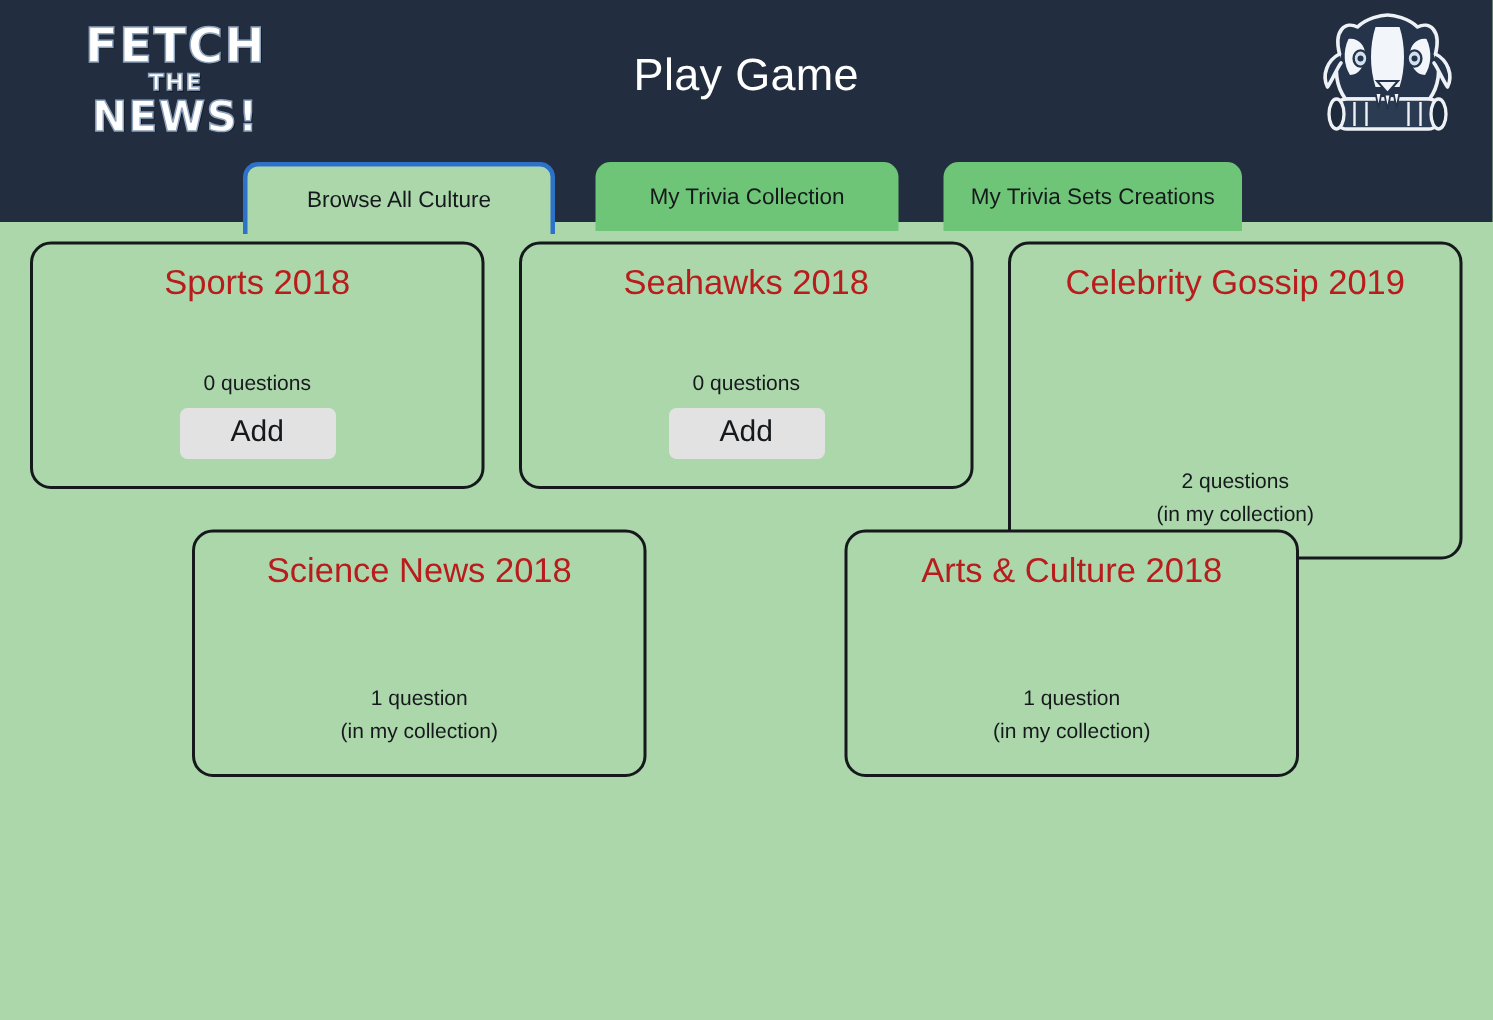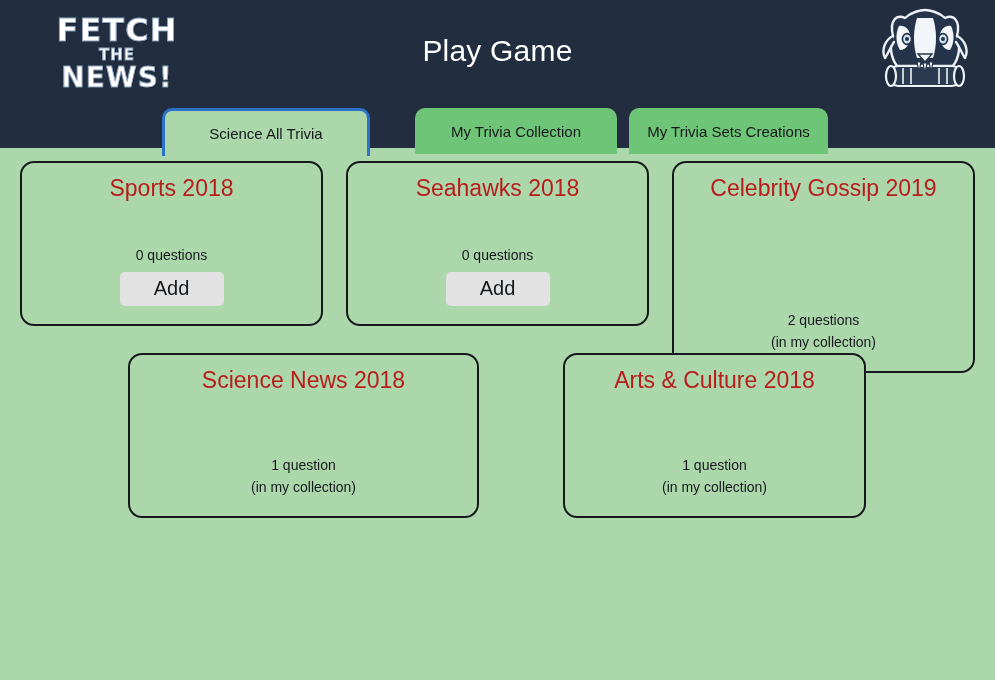--- a/index.html
+++ b/index.html
@@ -94,21 +94,21 @@
     box-sizing: border-box;
   }
   .tab.active {
     background: #abd7ab;
     border: 3px solid #2d72c8;
     border-bottom: none;
     border-radius: 10px 10px 0 0;
     height: 48px;
   }
   .tab-1 { left: 162px; width: 208px; }
-  .tab-2 { left: 415px; width: 202px; }
+  .tab-2 { left: 397px; width: 202px; }
   .tab-3 { left: 629px; width: 199px; }
 
   
   .content {
     position: relative;
     width: 995px;
     height: 532px;
     background: #abd7ab;
   }
   .card {
@@ -159,21 +159,21 @@
     font-size: 20px;
     cursor: pointer;
     box-sizing: border-box;
   }
 
   
   .card-r1c1 { left: 20px;  top: 13px;  width: 303px; height: 165px; }
   .card-r1c2 { left: 346px; top: 13px;  width: 303px; height: 165px; }
   .card-r1c3 { left: 672px; top: 13px;  width: 303px; height: 212px; }
   
-  .card-r2c1 { left: 128px; top: 205px; width: 351px; height: 165px; }
+  .card-r2c1 { left: 128px; top: 205px; width: 303px; height: 165px; }
   .card-r2c2 { left: 563px; top: 205px; width: 303px; height: 165px; padding-left: 36px; }
 </style>
 </head>
 <body>
 
 <div class="header">
 
   <div class="brand-logo">
     <div class="brand-line brand-line-1">FETCH</div>
     <div class="brand-line brand-line-2">THE</div>
@@ -217,21 +217,21 @@
       <g fill="#f2f6fa" stroke="#25344a" stroke-width="1.2">
         <path d="M44 56 L46 66 L48 56 Z"></path>
         <path d="M50 57 L52 67 L54 57 Z"></path>
         <path d="M56 56 L58 66 L60 56 Z"></path>
       </g>
     </svg>
   </div>
 
   <div class="tabbar">
     <button class="tab tab-1 active">
-      <span>Science All Trivia</span>
+      <span>Browse All Culture</span>
     </button>
     <button class="tab tab-2">
       <span>My Trivia Collection</span>
     </button>
     <button class="tab tab-3">
       <span>My Trivia Sets Creations</span>
     </button>
   </div>
 </div>
 

